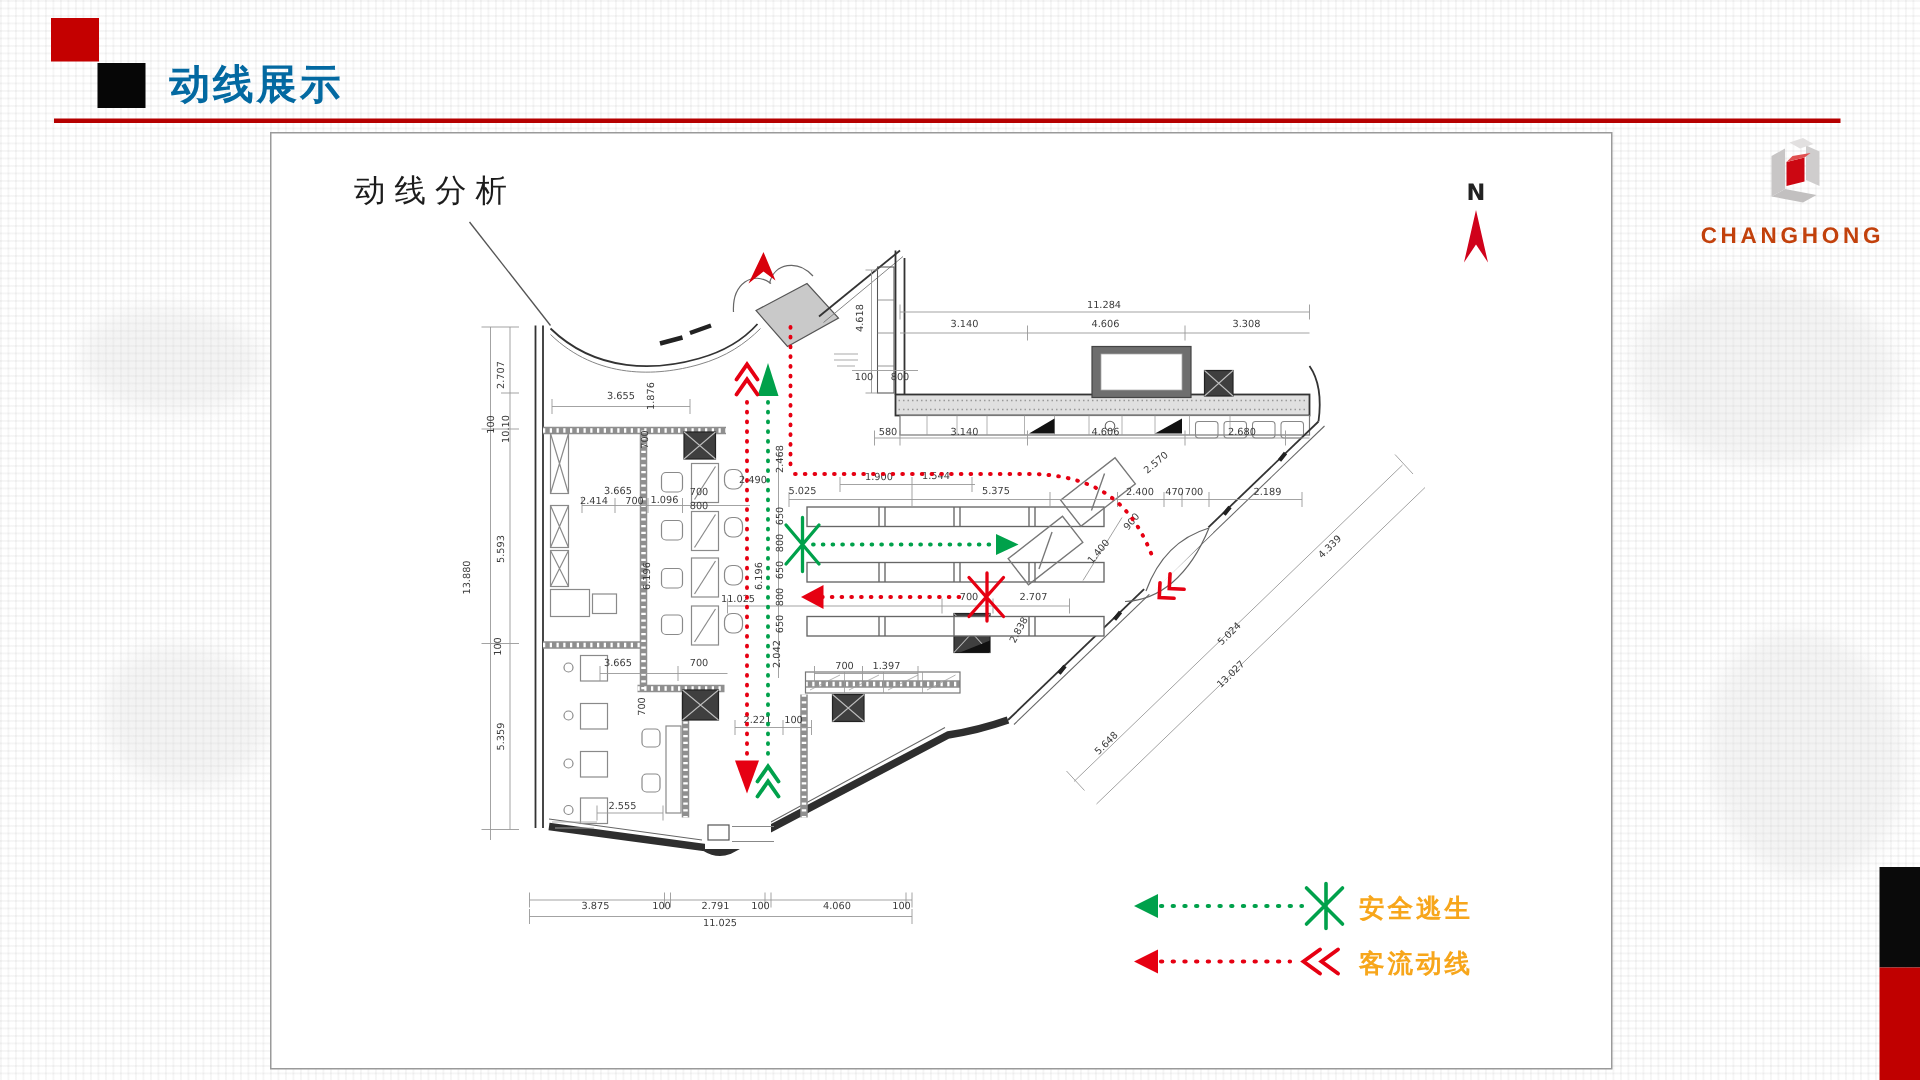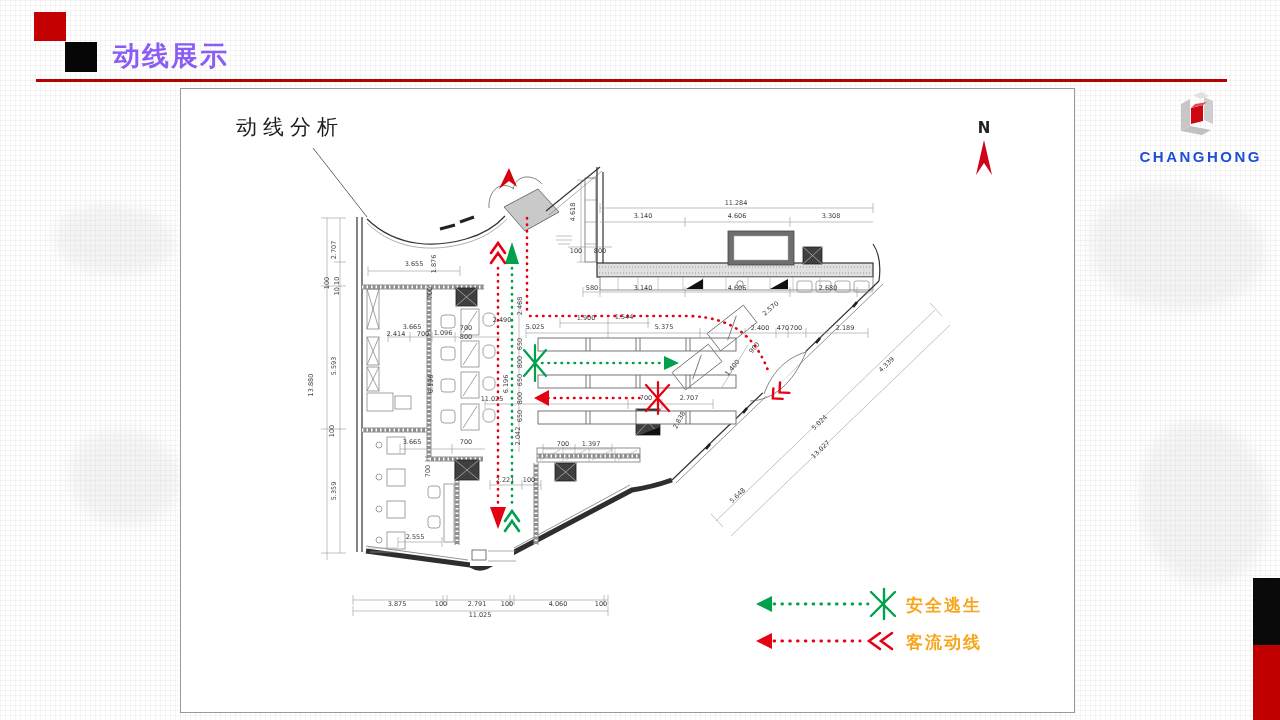--- a/index.html
+++ b/index.html
@@ -11,31 +11,31 @@
       linear-gradient(rgba(120,120,120,0.07) 1px, transparent 1px),
       linear-gradient(90deg, rgba(120,120,120,0.07) 1px, transparent 1px);
     background-size:5px 5px;
   }
   .slide{position:relative;width:1280px;height:720px;}
   
   .wm{position:absolute;background:#d9d9d9;opacity:.3;filter:blur(7px);border-radius:45% 60% 50% 55%;}
   
   .sq-red{position:absolute;left:34px;top:12px;width:32px;height:29px;background:#c40000;}
   .sq-black{position:absolute;left:65px;top:42px;width:32px;height:30px;background:#060606;}
-  .hdr-title{position:absolute;left:113px;top:38px;font-size:27px;font-weight:bold;color:#8b5cf6;letter-spacing:2px;}
+  .hdr-title{position:absolute;left:113px;top:38px;font-size:27px;font-weight:bold;color:#0369a1;letter-spacing:2px;}
   .hdr-rule{position:absolute;left:36px;top:79px;width:1191px;height:3px;background:#b50000;}
   
   svg.plan{position:absolute;left:0;top:0;}
   .dim{font:6.5px "DejaVu Sans",sans-serif;fill:#3a3a3a;text-anchor:middle;}
   .plan-title{font:21px "DejaVu Sans",sans-serif;fill:#1c1c1c;letter-spacing:6px;}
   .legend-t{font:17px "DejaVu Sans",sans-serif;font-weight:bold;fill:#f7a61b;letter-spacing:2px;}
   .north-n{font:15px "DejaVu Sans",sans-serif;font-weight:bold;fill:#222;text-anchor:middle;}
   
   .logo{position:absolute;left:1128px;top:90px;width:134px;text-align:center;}
-  .logo-name{margin-top:2px;font-size:15px;font-weight:bold;color:#1d4ed8;letter-spacing:2.5px;text-align:right;}
+  .logo-name{margin-top:2px;font-size:15px;font-weight:bold;color:#c2410c;letter-spacing:2.5px;}
   
   .bar-black{position:absolute;left:1253px;top:578px;width:27px;height:67px;background:#0a0a0a;}
   .bar-red{position:absolute;left:1253px;top:645px;width:27px;height:75px;background:#c00000;}
 </style>
 </head>
 <body>
 
 <div class="slide">
 
   <div class="wm" style="left:1090px;top:185px;width:175px;height:125px;"></div>

